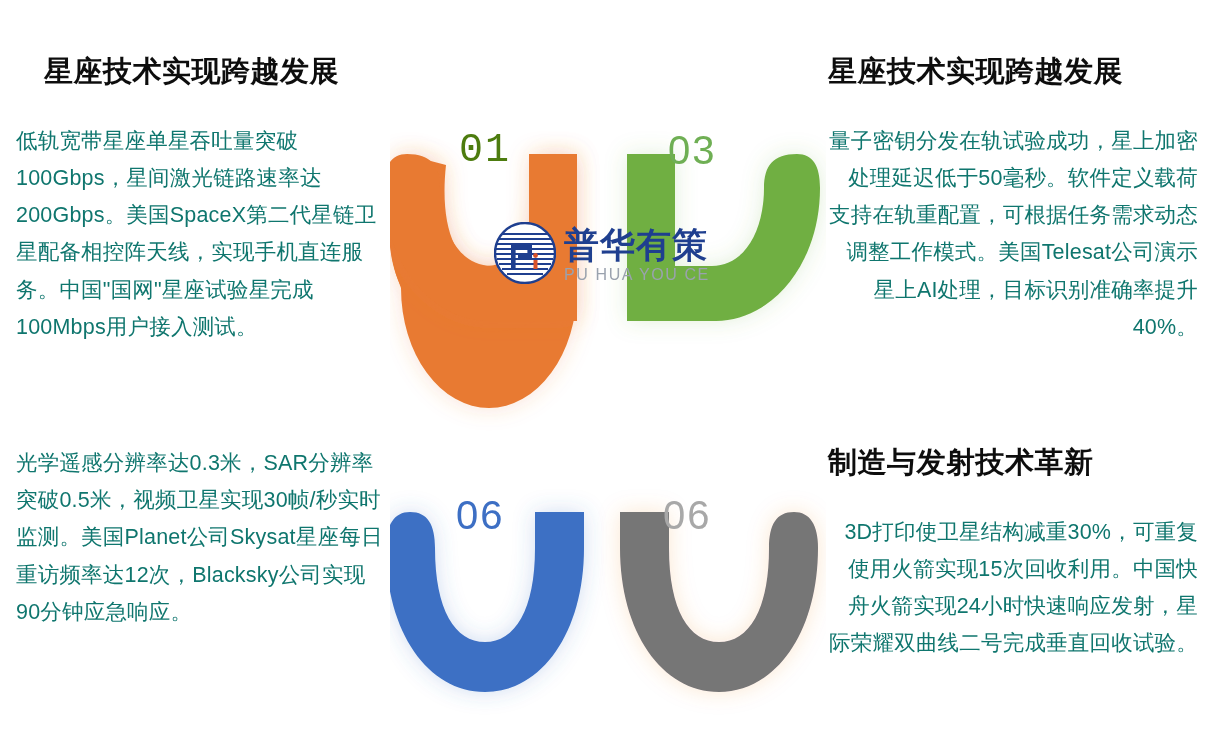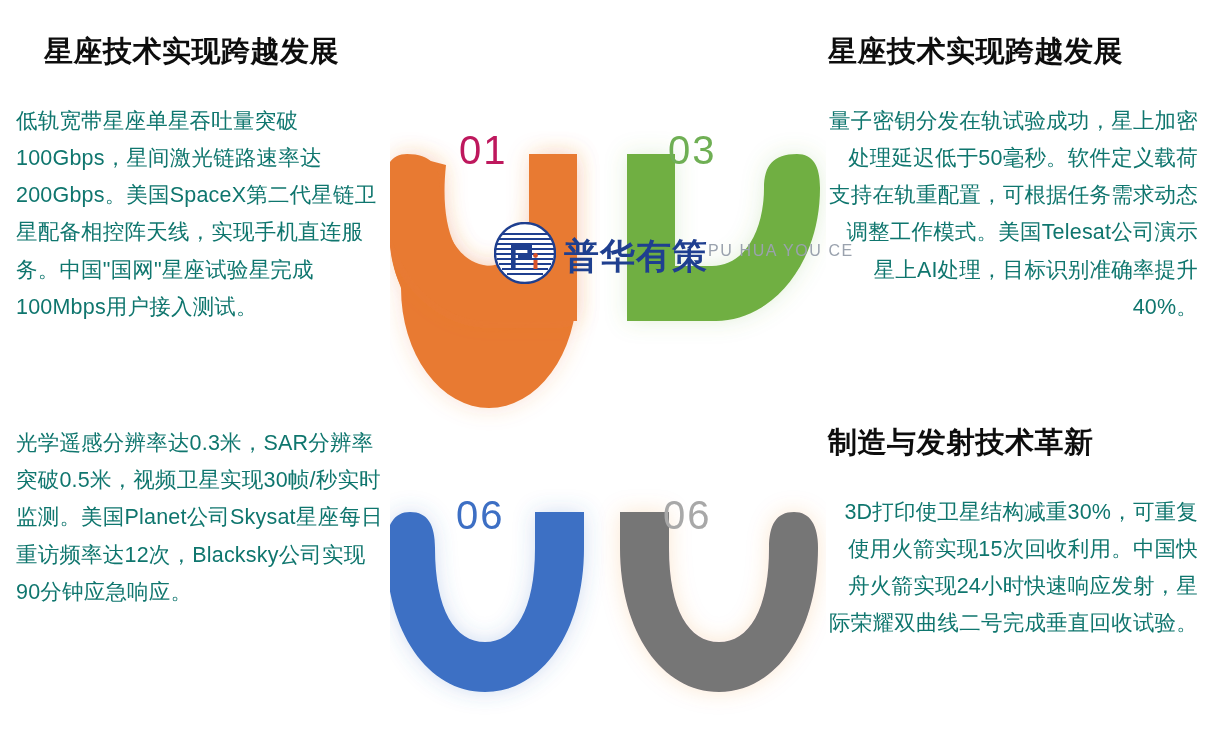--- a/index.html
+++ b/index.html
@@ -17,20 +17,21 @@
     width: 1209px;
     height: 743px;
     overflow: hidden;
     background: #ffffff;
   }
 
   
   .block {
     position: absolute;
     width: 372px;
+    margin-top: 20px;
   }
   .block.left  { left: 14px; }
   .block.right { left: 826px; }
   .block.top    { top: 34px; }
   .block.bottom { top: 425px; }
 
   .block-title {
     font-size: 29px;
     font-weight: 700;
     color: #0d0d0d;
@@ -64,37 +65,38 @@
   }
   #center-graphic svg { display: block; }
 
   .hook-number {
     position: absolute;
     font-size: 40px;
     font-weight: 400;
     letter-spacing: 2px;
     font-family: "Liberation Sans", "DejaVu Sans", sans-serif;
   }
-  #num-01 { left: 459px; top: 128px; color: #be185d; }
+  #num-01 { left: 459px; top: 128px; color: #4d7c0f; font-family: Liberation Mono, monospace; }
   #num-03 { left: 668px; top: 128px; color: #6faf54; }
   #num-02 { left: 456px; top: 493px; color: #3d6fc4; }
   #num-04 { left: 663px; top: 493px; color: #a8a8a8; }
 
   
   #logo {
     position: absolute;
     left: 494px;
     top: 222px;
     display: flex;
     align-items: center;
     gap: 8px;
   }
   #logo-mark { flex: 0 0 auto; }
   #logo-wordmark {
     display: flex;
+    flex-direction: column;
     line-height: 1;
     justify-content: space-between;
   }
   #logo-cn {
     font-size: 35px;
     font-weight: 700;
     color: #1f3f8f;
     letter-spacing: 1px;
   }
   #logo-en {

